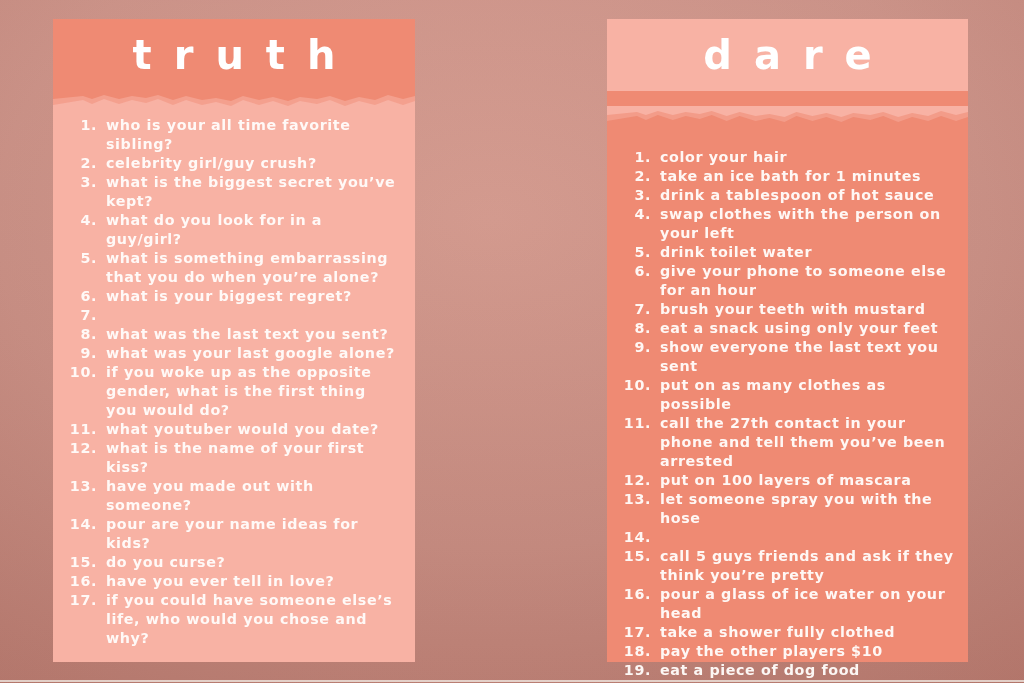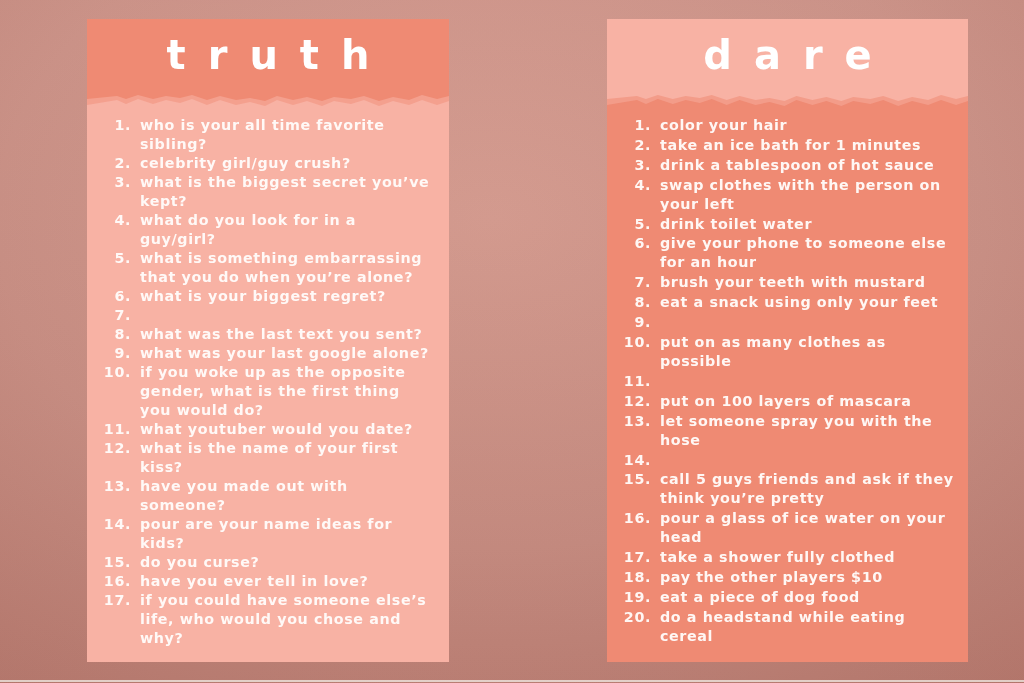--- a/index.html
+++ b/index.html
@@ -14,22 +14,22 @@
   .vignette{
     position:absolute;inset:0;
     background:linear-gradient(to bottom, rgba(255,255,255,0.03) 0%, rgba(120,60,50,0.10) 100%);
     pointer-events:none;
   }
   .card{
     position:absolute;top:19px;height:643px;width:362px;
     display:flex;flex-direction:column;
   }
   .card-truth{left:53px;}
-  .card-dare{left:607px;width:361px;}
-  .card-truth{background:var(--light);margin-left:34px;}
+  .card-dare{left:607px;width:361px;gap:16px;}
+  .card-truth{background:var(--light);}
   .card-dare{background:var(--coral);}
   .card-header{
     height:72px;flex:0 0 72px;
     display:flex;align-items:center;justify-content:center;
   }
   .card-truth .card-header{background:var(--coral);}
   .card-dare .card-header{background:var(--light);}
   .card-title{
     color:#fff;font-weight:bold;
     font-size:40px;line-height:1;
@@ -180,27 +180,29 @@
         <li class="item">
           <span class="num">7.</span>
           <span class="txt">brush your teeth with mustard</span>
         </li>
         <li class="item">
           <span class="num">8.</span>
           <span class="txt">eat a snack using only your feet</span>
         </li>
         <li class="item">
           <span class="num">9.</span>
+          <span class="txt">show everyone the last text you sent</span>
         </li>
         <li class="item">
           <span class="num">10.</span>
           <span class="txt">put on as many clothes as possible</span>
         </li>
         <li class="item">
           <span class="num">11.</span>
+          <span class="txt">call the 27th contact in your phone and tell them you’ve been arrested</span>
         </li>
         <li class="item">
           <span class="num">12.</span>
           <span class="txt">put on 100 layers of mascara</span>
         </li>
         <li class="item">
           <span class="num">13.</span>
           <span class="txt">let someone spray you with the hose</span>
         </li>
         <li class="item">

